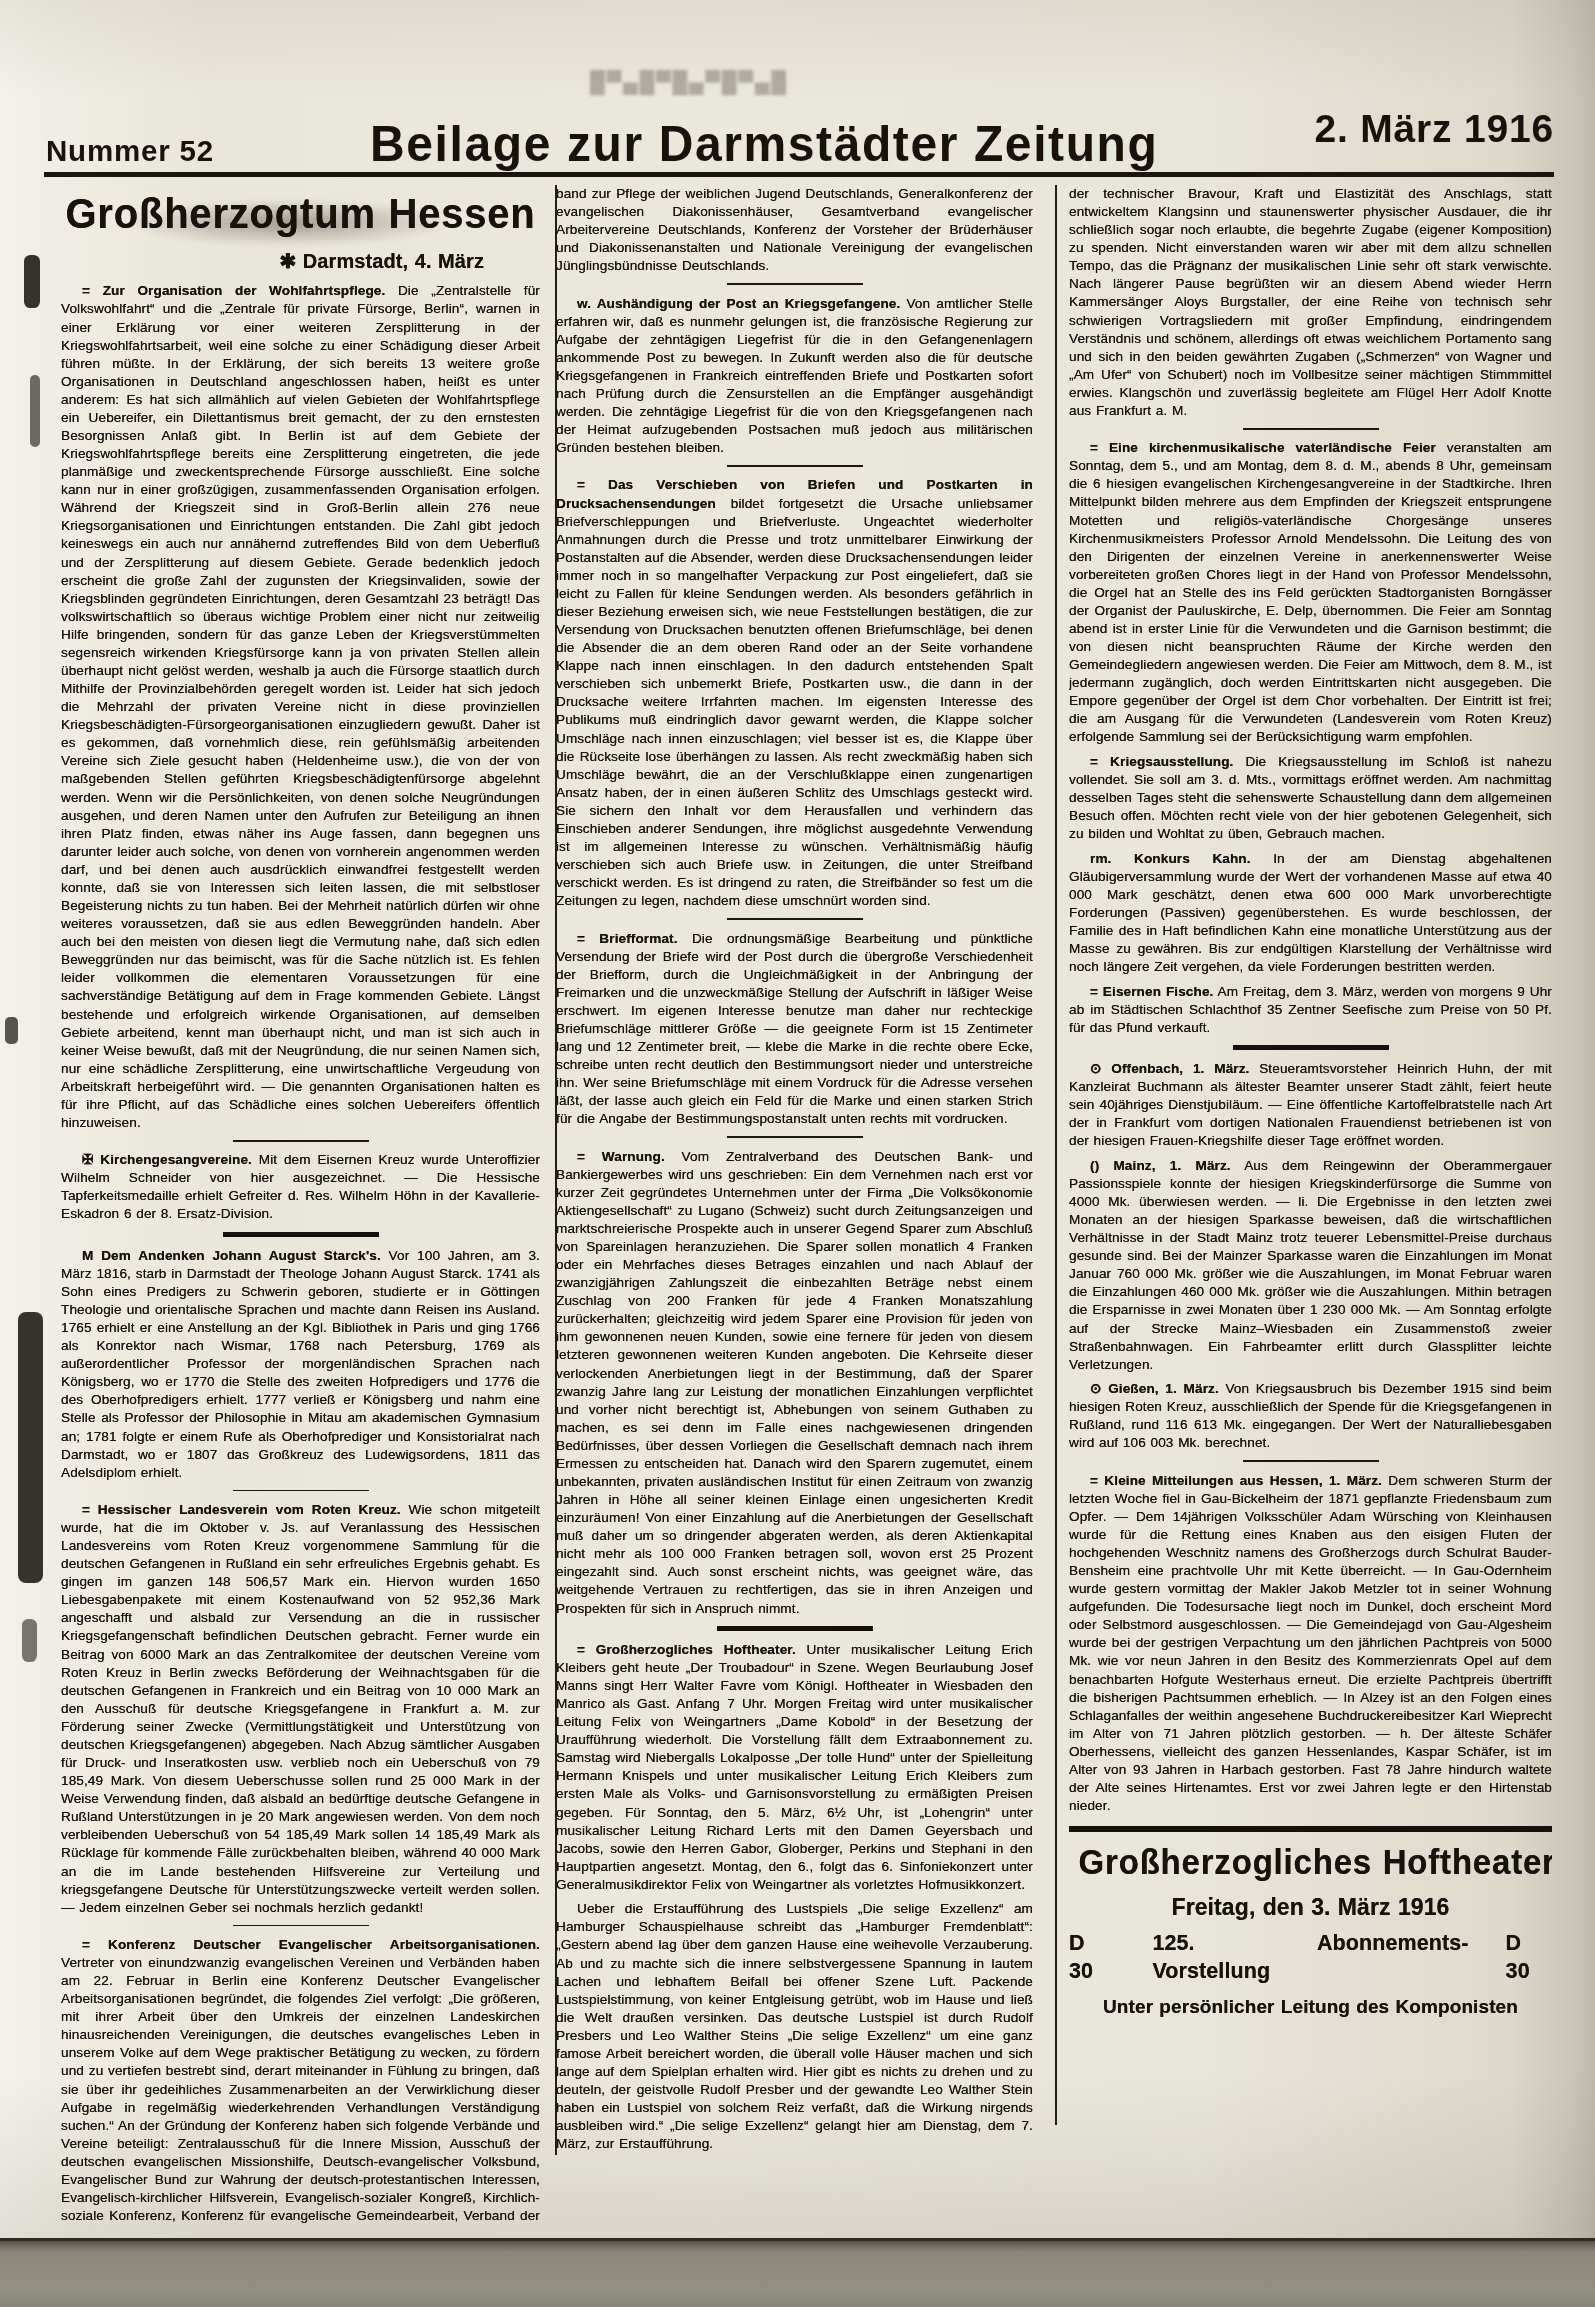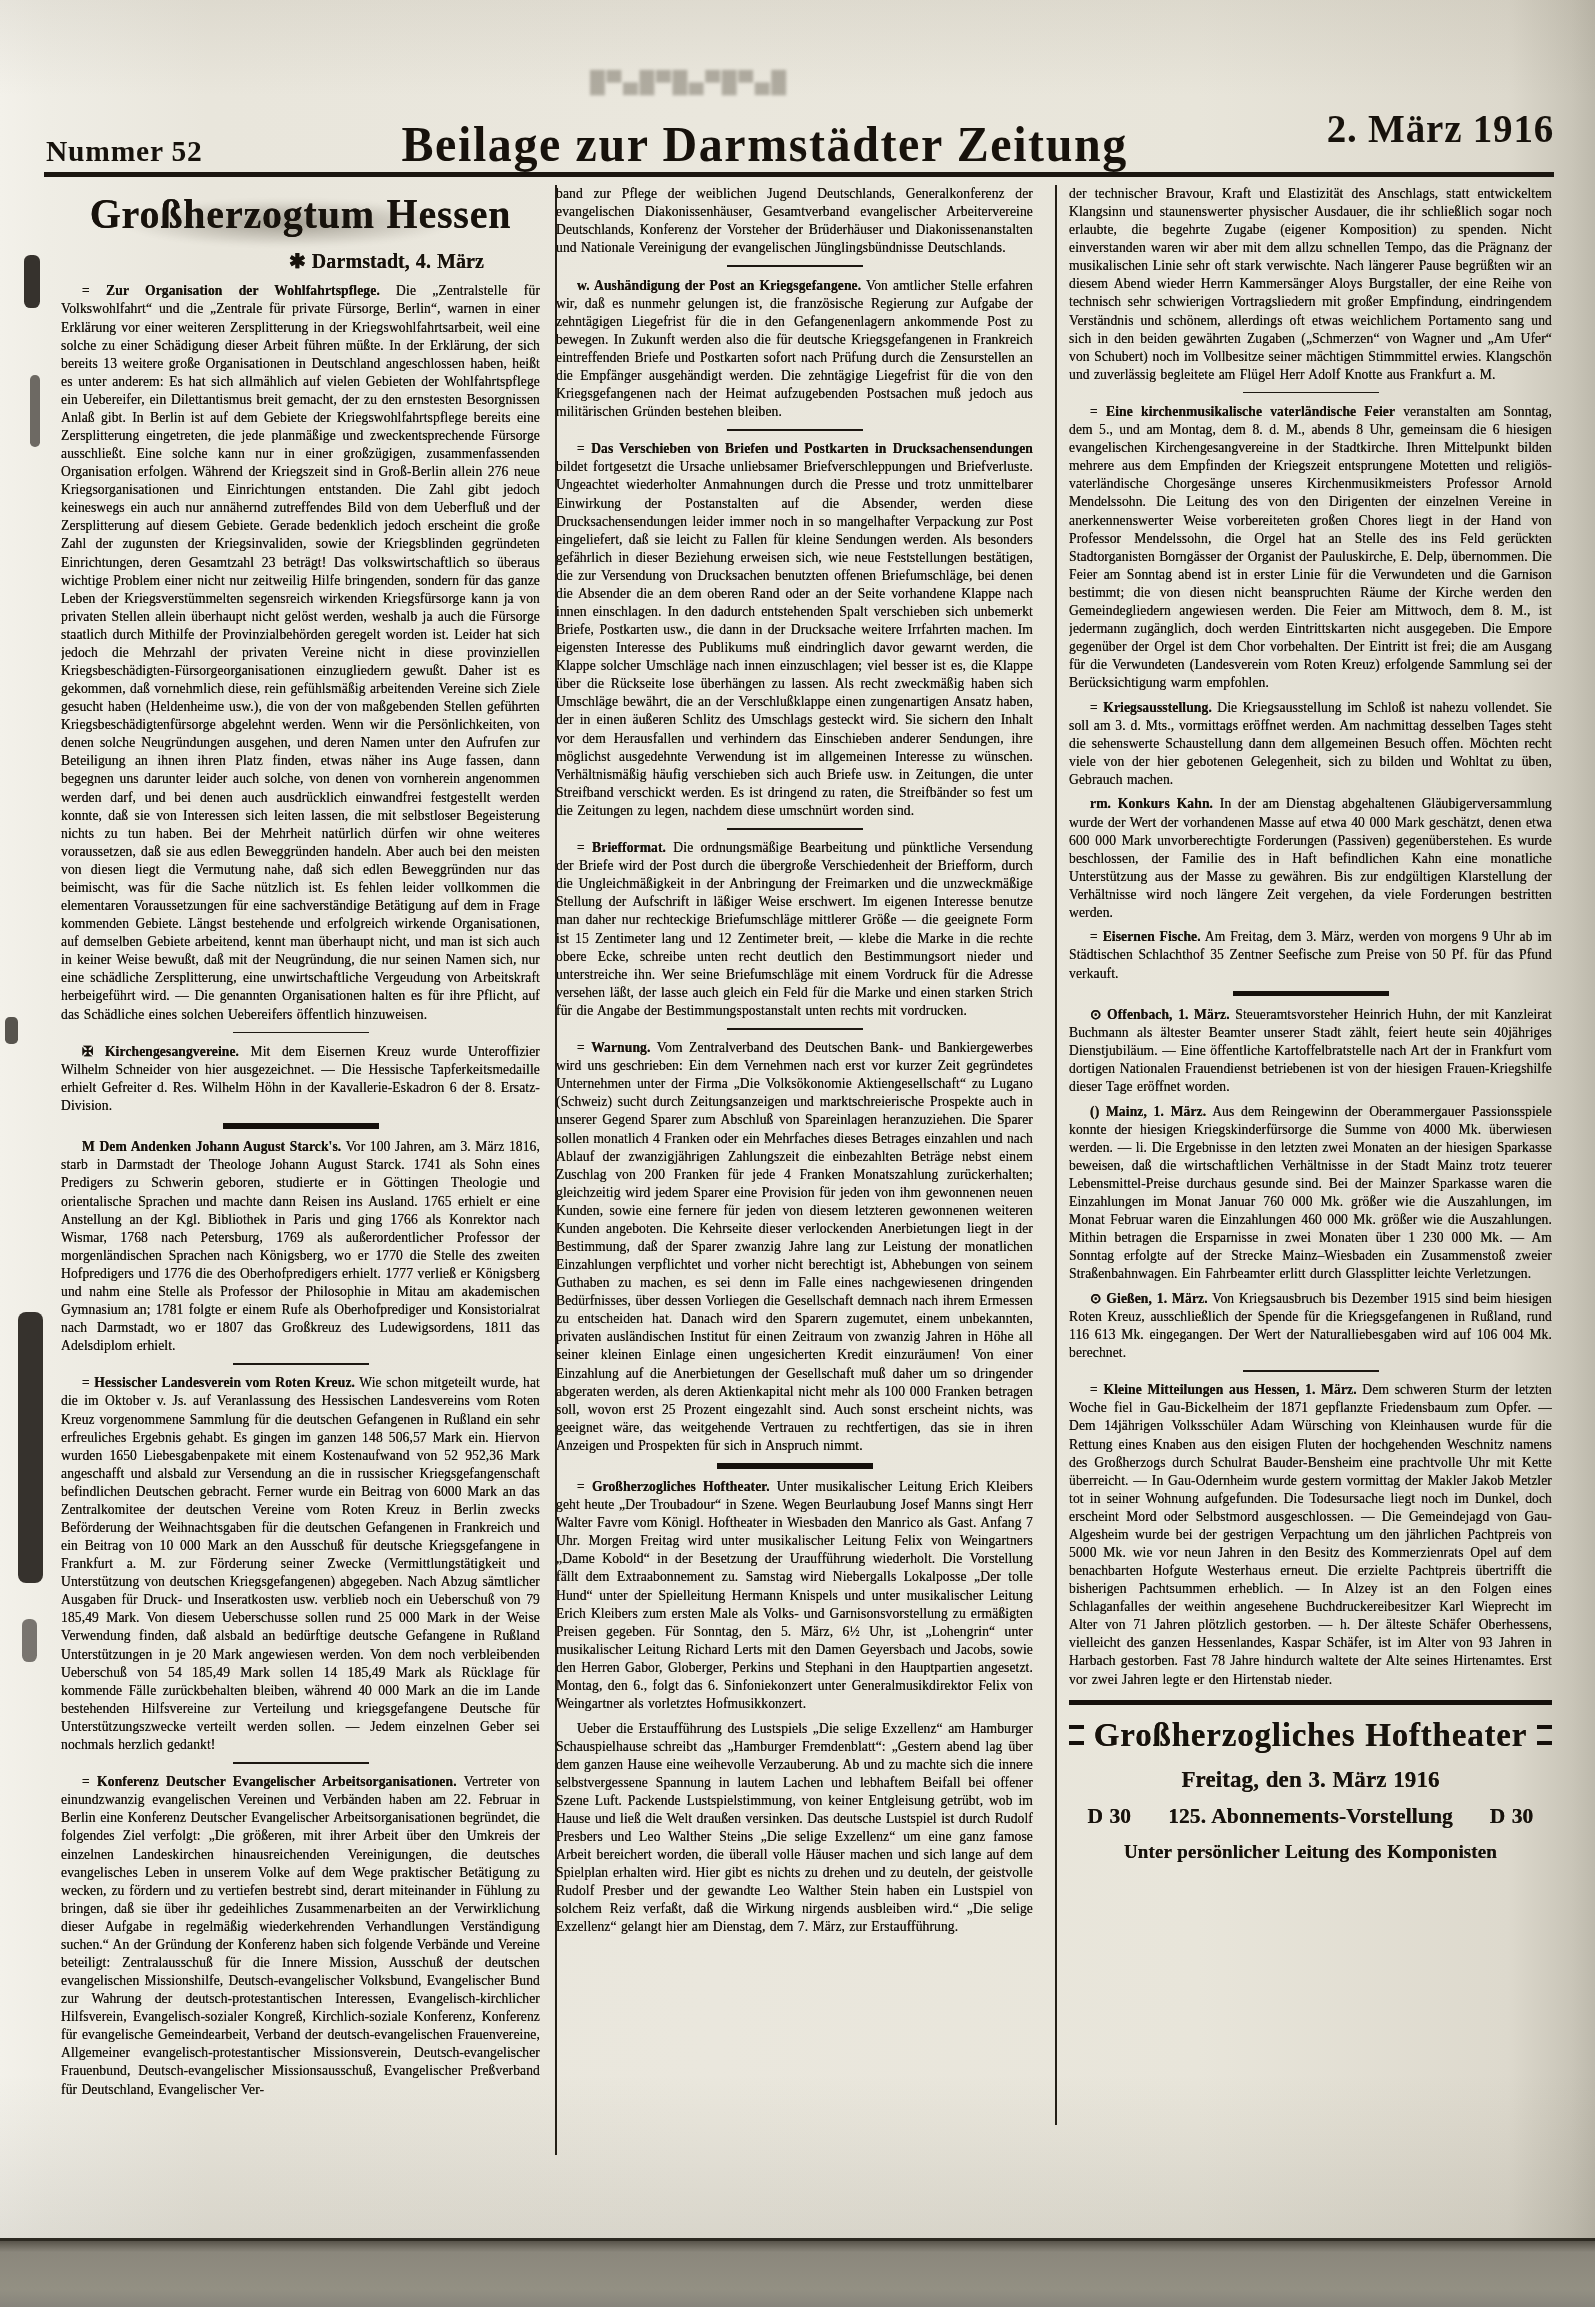--- a/index.html
+++ b/index.html
@@ -1,17 +1,17 @@
 <!DOCTYPE html>
 <html style="font-size:12.8px"><head>
 <meta charset="utf-8">
 <style>
   html,body{margin:0;padding:0;background:#6f6c63;}
   #page{position:relative;width:1595px;height:2307px;overflow:hidden;
-        font-family:Liberation Serif, serif;color:#17120c;}
+        font-family:Liberation Sans, sans-serif;color:#17120c;}
   .paper{position:absolute;left:0;top:0;width:1595px;height:2238px;
          background:linear-gradient(90deg,#f3f1ea 0px,#efede5 48px,#e9e6dc 207px,#eae7dd 718px,#e8e5da 1197px,#ddd9cd 1508px,#c9c5b8 1572px,#bdb9ac 1595px);}
   .paper::after{content:"";position:absolute;inset:0;
          background:linear-gradient(180deg,rgba(120,110,90,.10) 0,rgba(0,0,0,0) 96px,rgba(0,0,0,0) 2074px,rgba(90,85,70,.12) 2238px);}
   .bottom-band{position:absolute;left:0;top:2238px;width:1595px;height:69px;
          background:linear-gradient(180deg,#57534a 0,#8b877c 11.2px,#939083 48px,#85827a 69px);
          border-top:3.2px solid #2c2921;}
   
   .smear{position:absolute;filter:blur(2.4px);opacity:.45;background:radial-gradient(ellipse at center,#4a4336 0,rgba(74,67,54,0) 70%);}
   .ink-blob{position:absolute;background:#15110c;opacity:.85;}
@@ -110,21 +110,21 @@
   <div class="col col-right">
     <div class="cont">der technischer Bravour, Kraft und Elastizität des Anschlags, statt entwickeltem Klangsinn und staunenswerter physischer Ausdauer, die ihr schließlich sogar noch erlaubte, die begehrte Zugabe (eigener Komposition) zu spenden. Nicht einverstanden waren wir aber mit dem allzu schnellen Tempo, das die Prägnanz der musikalischen Linie sehr oft stark verwischte. Nach längerer Pause begrüßten wir an diesem Abend wieder Herrn Kammersänger Aloys Burgstaller, der eine Reihe von technisch sehr schwierigen Vortragsliedern mit großer Empfindung, eindringendem Verständnis und schönem, allerdings oft etwas weichlichem Portamento sang und sich in den beiden gewährten Zugaben („Schmerzen“ von Wagner und „Am Ufer“ von Schubert) noch im Vollbesitze seiner mächtigen Stimmmittel erwies. Klangschön und zuverlässig begleitete am Flügel Herr Adolf Knotte aus Frankfurt a. M.</div>
     <div class="sep"></div>
     <div class="article"><span class="lead">= Eine kirchenmusikalische vaterländische Feier</span><span> veranstalten am Sonntag, dem 5., und am Montag, dem 8. d. M., abends 8 Uhr, gemeinsam die 6 hiesigen evangelischen Kirchengesangvereine in der Stadtkirche. Ihren Mittelpunkt bilden mehrere aus dem Empfinden der Kriegszeit entsprungene Motetten und religiös-vaterländische Chorgesänge unseres Kirchenmusikmeisters Professor Arnold Mendelssohn. Die Leitung des von den Dirigenten der einzelnen Vereine in anerkennenswerter Weise vorbereiteten großen Chores liegt in der Hand von Professor Mendelssohn, die Orgel hat an Stelle des ins Feld gerückten Stadtorganisten Borngässer der Organist der Pauluskirche, E. Delp, übernommen. Die Feier am Sonntag abend ist in erster Linie für die Verwundeten und die Garnison bestimmt; die von diesen nicht beanspruchten Räume der Kirche werden den Gemeindegliedern angewiesen werden. Die Feier am Mittwoch, dem 8. M., ist jedermann zugänglich, doch werden Eintrittskarten nicht ausgegeben. Die Empore gegenüber der Orgel ist dem Chor vorbehalten. Der Eintritt ist frei; die am Ausgang für die Verwundeten (Landesverein vom Roten Kreuz) erfolgende Sammlung sei der Berücksichtigung warm empfohlen.</span></div>
     <div class="article"><span class="lead">= Kriegsausstellung.</span><span> Die Kriegsausstellung im Schloß ist nahezu vollendet. Sie soll am 3. d. Mts., vormittags eröffnet werden. Am nachmittag desselben Tages steht die sehenswerte Schaustellung dann dem allgemeinen Besuch offen. Möchten recht viele von der hier gebotenen Gelegenheit, sich zu bilden und Wohltat zu üben, Gebrauch machen.</span></div>
     <div class="article"><span class="lead">rm. Konkurs Kahn.</span><span> In der am Dienstag abgehaltenen Gläubigerversammlung wurde der Wert der vorhandenen Masse auf etwa 40 000 Mark geschätzt, denen etwa 600 000 Mark unvorberechtigte Forderungen (Passiven) gegenüberstehen. Es wurde beschlossen, der Familie des in Haft befindlichen Kahn eine monatliche Unterstützung aus der Masse zu gewähren. Bis zur endgültigen Klarstellung der Verhältnisse wird noch längere Zeit vergehen, da viele Forderungen bestritten werden.</span></div>
     <div class="article"><span class="lead">= Eisernen Fische.</span><span> Am Freitag, dem 3. März, werden von morgens 9 Uhr ab im Städtischen Schlachthof 35 Zentner Seefische zum Preise von 50 Pf. für das Pfund verkauft.</span></div>
     <div class="sep thick"></div>
     <div class="article"><span class="lead">⊙ Offenbach, 1. März.</span><span> Steueramtsvorsteher Heinrich Huhn, der mit Kanzleirat Buchmann als ältester Beamter unserer Stadt zählt, feiert heute sein 40jähriges Dienstjubiläum. — Eine öffentliche Kartoffelbratstelle nach Art der in Frankfurt vom dortigen Nationalen Frauendienst betriebenen ist von der hiesigen Frauen-Kriegshilfe dieser Tage eröffnet worden.</span></div>
     <div class="article"><span class="lead">() Mainz, 1. März.</span><span> Aus dem Reingewinn der Oberammergauer Passionsspiele konnte der hiesigen Kriegskinderfürsorge die Summe von 4000 Mk. überwiesen werden. — li. Die Ergebnisse in den letzten zwei Monaten an der hiesigen Sparkasse beweisen, daß die wirtschaftlichen Verhältnisse in der Stadt Mainz trotz teuerer Lebensmittel-Preise durchaus gesunde sind. Bei der Mainzer Sparkasse waren die Einzahlungen im Monat Januar 760 000 Mk. größer wie die Auszahlungen, im Monat Februar waren die Einzahlungen 460 000 Mk. größer wie die Auszahlungen. Mithin betragen die Ersparnisse in zwei Monaten über 1 230 000 Mk. — Am Sonntag erfolgte auf der Strecke Mainz–Wiesbaden ein Zusammenstoß zweier Straßenbahnwagen. Ein Fahrbeamter erlitt durch Glassplitter leichte Verletzungen.</span></div>
-    <div class="article"><span class="lead">⊙ Gießen, 1. März.</span><span> Von Kriegsausbruch bis Dezember 1915 sind beim hiesigen Roten Kreuz, ausschließlich der Spende für die Kriegsgefangenen in Rußland, rund 116 613 Mk. eingegangen. Der Wert der Naturalliebesgaben wird auf 106 004 Mk. berechnet.</span></div>
+    <div class="article"><span class="lead">⊙ Gießen, 1. März.</span><span> Von Kriegsausbruch bis Dezember 1915 sind beim hiesigen Roten Kreuz, ausschließlich der Spende für die Kriegsgefangenen in Rußland, rund 116 613 Mk. eingegangen. Der Wert der Naturalliebesgaben wird auf 106 003 Mk. berechnet.</span></div>
     <div class="sep"></div>
     <div class="article"><span class="lead">= Kleine Mitteilungen aus Hessen, 1. März.</span><span> Dem schweren Sturm der letzten Woche fiel in Gau-Bickelheim der 1871 gepflanzte Friedensbaum zum Opfer. — Dem 14jährigen Volksschüler Adam Würsching von Kleinhausen wurde für die Rettung eines Knaben aus den eisigen Fluten der hochgehenden Weschnitz namens des Großherzogs durch Schulrat Bauder-Bensheim eine prachtvolle Uhr mit Kette überreicht. — In Gau-Odernheim wurde gestern vormittag der Makler Jakob Metzler tot in seiner Wohnung aufgefunden. Die Todesursache liegt noch im Dunkel, doch erscheint Mord oder Selbstmord ausgeschlossen. — Die Gemeindejagd von Gau-Algesheim wurde bei der gestrigen Verpachtung um den jährlichen Pachtpreis von 5000 Mk. wie vor neun Jahren in den Besitz des Kommerzienrats Opel auf dem benachbarten Hofgute Westerhaus erneut. Die erzielte Pachtpreis übertrifft die bisherigen Pachtsummen erheblich. — In Alzey ist an den Folgen eines Schlaganfalles der weithin angesehene Buchdruckereibesitzer Karl Wieprecht im Alter von 71 Jahren plötzlich gestorben. — h. Der älteste Schäfer Oberhessens, vielleicht des ganzen Hessenlandes, Kaspar Schäfer, ist im Alter von 93 Jahren in Harbach gestorben. Fast 78 Jahre hindurch waltete der Alte seines Hirtenamtes. Erst vor zwei Jahren legte er den Hirtenstab nieder.</span></div>
 
     <div class="boxrule"></div>
     <div class="box-title-row">
       <span class="dbar"></span>
       <span class="box-title">Großherzogliches Hoftheater</span>
       <span class="dbar"></span>
     </div>
     <div class="c bx-date">Freitag, den 3. März 1916</div>

